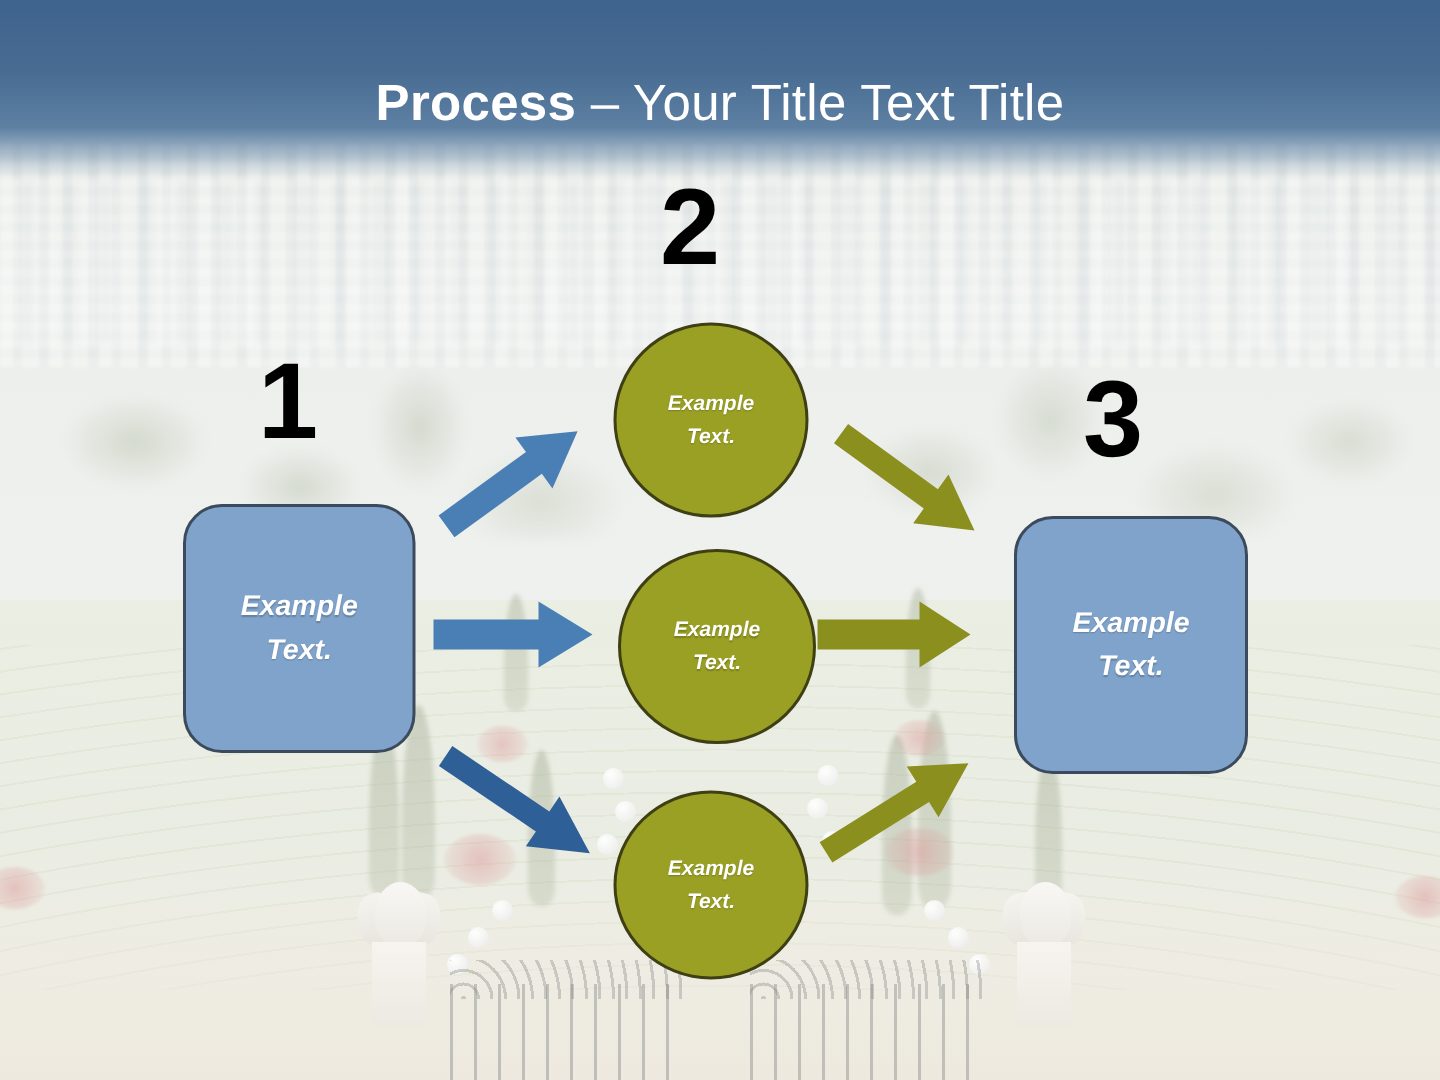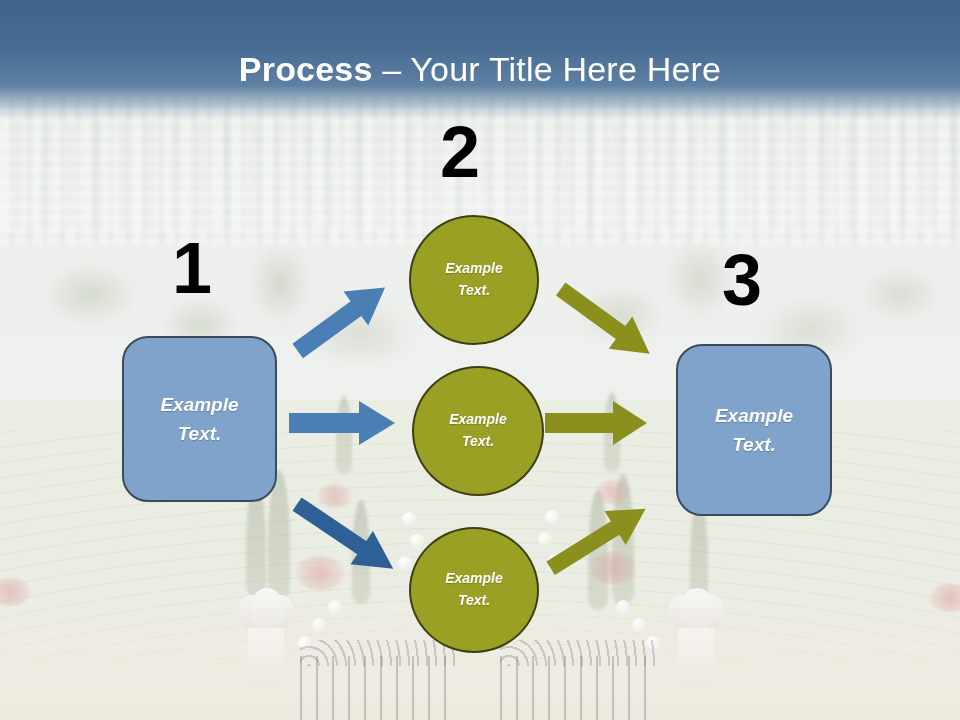--- a/index.html
+++ b/index.html
@@ -265,21 +265,21 @@
 
   <div class="gate" style="left:300px; top:656px; width:160px;"></div>
   <div class="gate" style="left:500px; top:656px; width:160px;"></div>
   <div class="gate-arches" style="left:300px; top:640px; width:160px;"></div>
   <div class="gate-arches" style="left:500px; top:640px; width:160px;"></div>
 
   <div class="bg-layer bg-balustrade"></div>
   <div class="bg-layer bg-haze"></div>
 
   <div class="title-band"></div>
-  <div class="title"><span class="strong">Process</span><span class="light"> – </span><span class="light">Your Title Here Here</span></div>
+  <div class="title"><span class="strong">Process</span><span class="light"> – </span><span class="light">Your Title Text Title</span></div>
 
   <div class="step-num" id="num1">1</div>
   <div class="step-num" id="num2">2</div>
   <div class="step-num" id="num3">3</div>
 
   <div class="box" id="box-left">
     <span class="label">Example
 Text.</span>
   </div>
 

